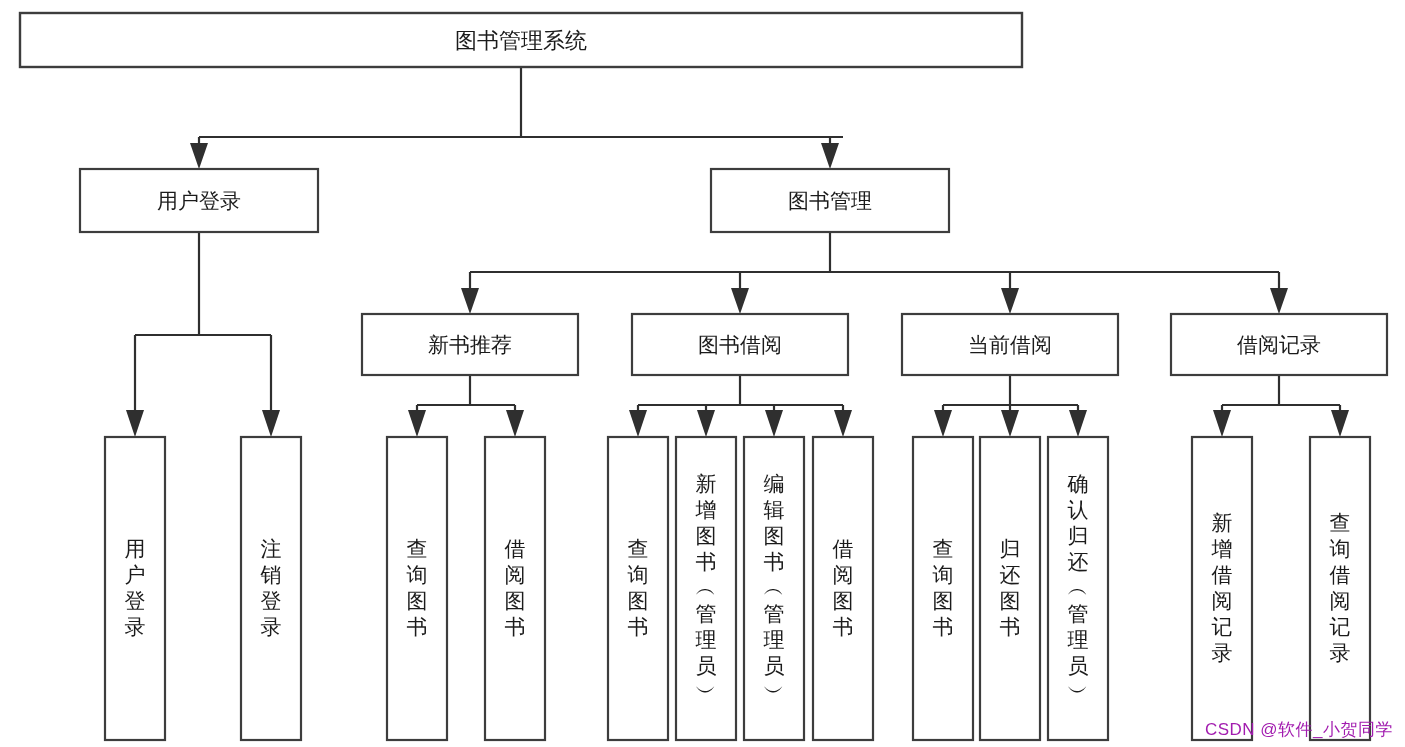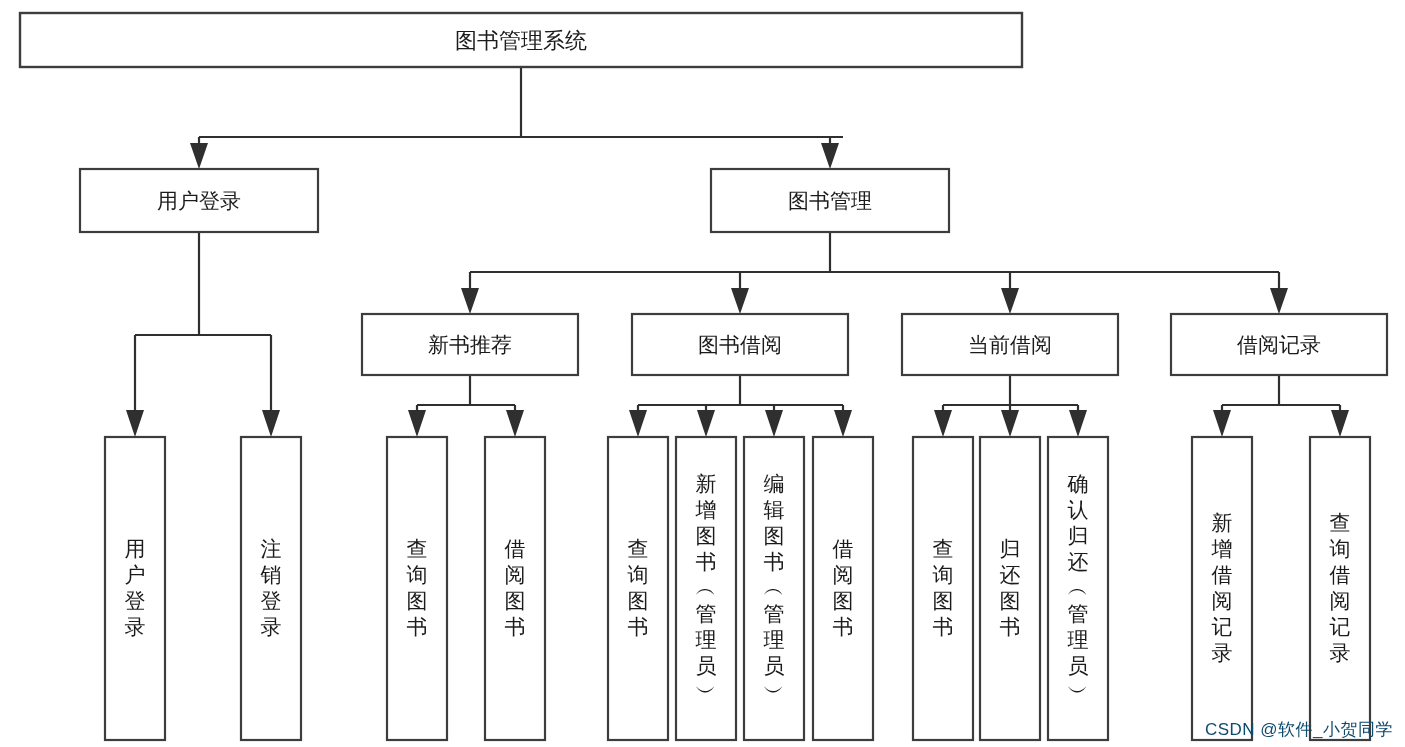--- a/index.html
+++ b/index.html
@@ -62,21 +62,21 @@
     font-size: 21px;
     fill: #1b1b1b;
     text-anchor: middle;
   }
   .watermark {
     position: absolute;
     right: 12px;
     bottom: 6px;
     font-family: "Liberation Sans", "DejaVu Sans", sans-serif;
     font-size: 17px;
-    color: #0c4a6e;
+    color: #a21caf;
     letter-spacing: 0.5px;
     white-space: nowrap;
     user-select: none;
   }
 </style>
 </head>
 <body>
 
 <div id="diagram-root">
 

